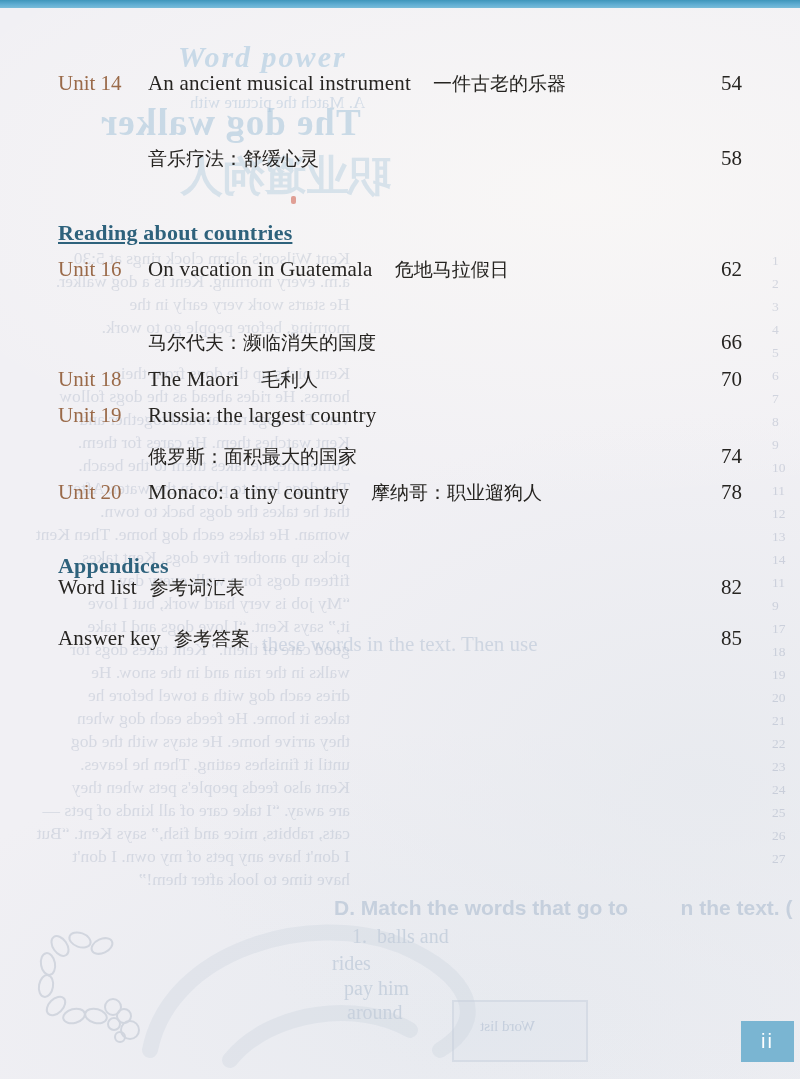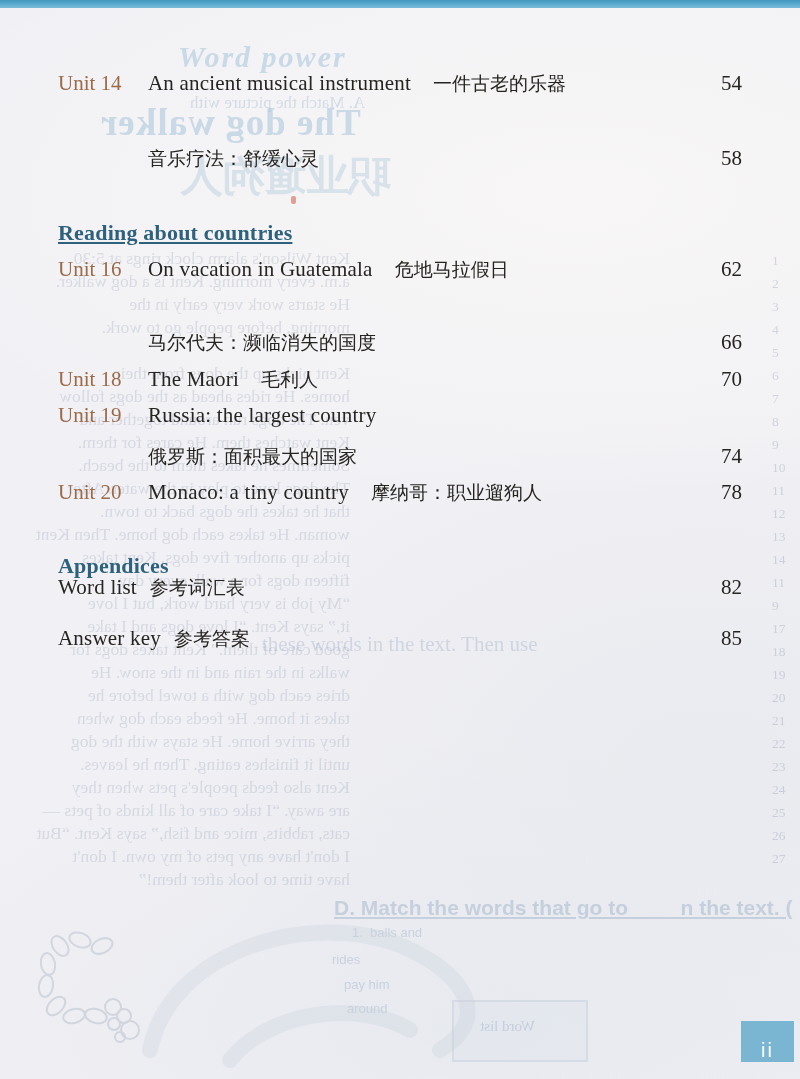--- a/index.html
+++ b/index.html
@@ -29,41 +29,41 @@
   .g-bigtitle{left:100px;top:101px;font-size:37px;font-weight:bold;color:rgba(158,191,216,0.50);letter-spacing:1px;}
   .g-bigzh{left:180px;top:148px;font-size:42px;font-weight:bold;color:rgba(158,191,216,0.35);}
   .g-para{
     left:30px;top:247px;width:320px;
     font-size:17.5px;line-height:23px;color:rgba(85,105,140,0.17);
     white-space:normal;
   }
   .g-para div{height:23px;overflow:hidden;white-space:nowrap;}
   .g-linenums{left:772px;top:249px;width:22px;font-size:13.5px;line-height:23px;color:rgba(85,105,140,0.22);font-family:"Liberation Serif",serif;}
   .g-midline{left:262px;top:632px;font-size:21px;color:rgba(150,170,195,0.35);}
-  .g-dhead{left:334px;top:896px;font-size:21px;font-weight:bold;color:rgba(140,162,190,0.38);font-family:"Liberation Sans",sans-serif;text-decoration:underline;}
-  .g-item{font-size:13px;color:rgba(140,162,190,0.35);font-family:Liberation Sans, sans-serif;}
+  .g-dhead{left:334px;top:896px;font-size:21px;font-weight:bold;color:rgba(140,162,190,0.38);font-family:"Liberation Sans",sans-serif;}
+  .g-item{font-size:20px;color:rgba(140,162,190,0.35);font-family:Liberation Serif, serif;}
   .g-box{left:452px;top:1000px;width:132px;height:58px;border:2px solid rgba(170,185,205,0.25);background:rgba(210,220,232,0.18);}
   .g-boxlabel{left:480px;top:1018px;font-size:15px;color:rgba(140,160,190,0.35);}
   .reddot{position:absolute;left:291px;top:196px;width:5px;height:8px;background:rgba(205,90,70,0.55);border-radius:2px;z-index:2;}
   .sketch{position:absolute;z-index:1;}
   
   .toc-row{position:absolute;left:58px;right:58px;height:27px;z-index:10;font-size:21px;color:#262421;}
   .unit{display:inline-block;width:90px;color:#9a6a49;}
   .indent{display:inline-block;width:90px;}
   .en{letter-spacing:0.2px;}
   .zh{font-size:19px;margin-left:22px;}
   .zh-only{font-size:19px;}
   .zh-tight{font-size:19px;margin-left:13px;}
   .pg{position:absolute;right:0;top:0;font-size:21px;color:#262421;}
   .sect{position:absolute;left:58px;z-index:10;font-size:22px;font-weight:bold;color:#2e627c;letter-spacing:0.2px;}
   
   .folio{
     position:absolute;left:741px;top:1021px;width:53px;height:41px;
     background:#7ab5d2;z-index:30;
-    display:flex;align-items:flex-end;justify-content:center;
+    display:flex;align-items:center;justify-content:center;
   }
   .folio span{
     font-family:"Liberation Sans",sans-serif;font-size:20px;color:#ffffff;letter-spacing:2px;
   }
 </style>
 </head>
 <body>
 
 <div class="page">
 

